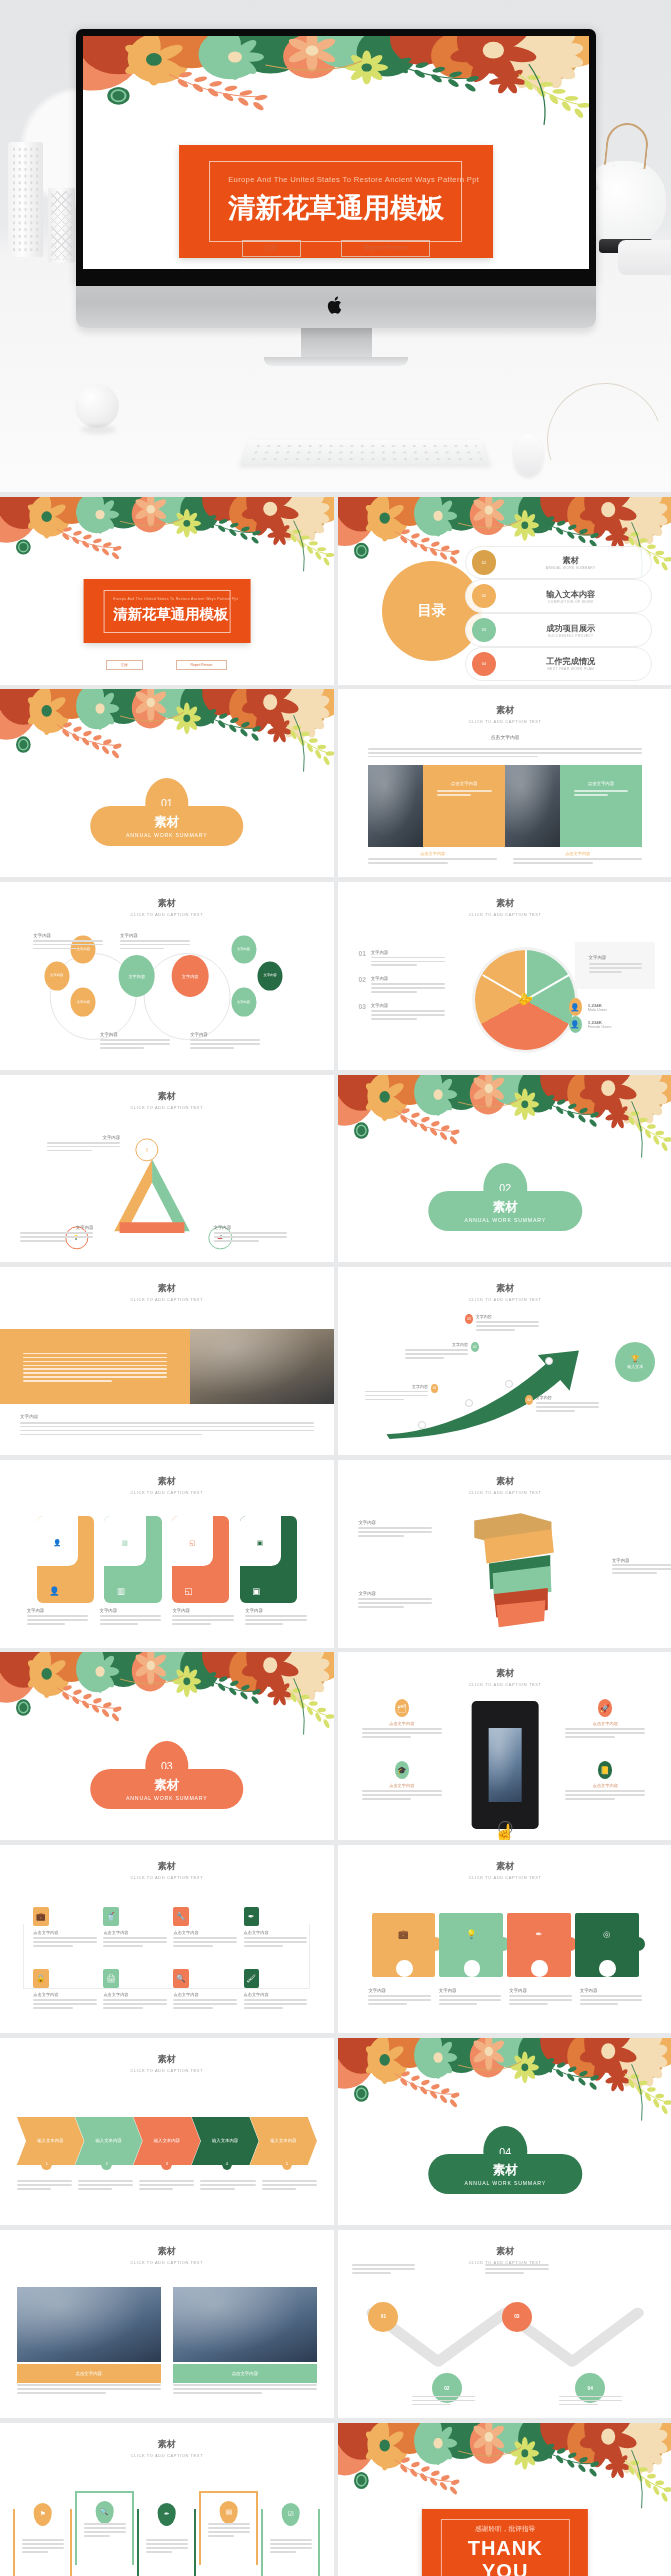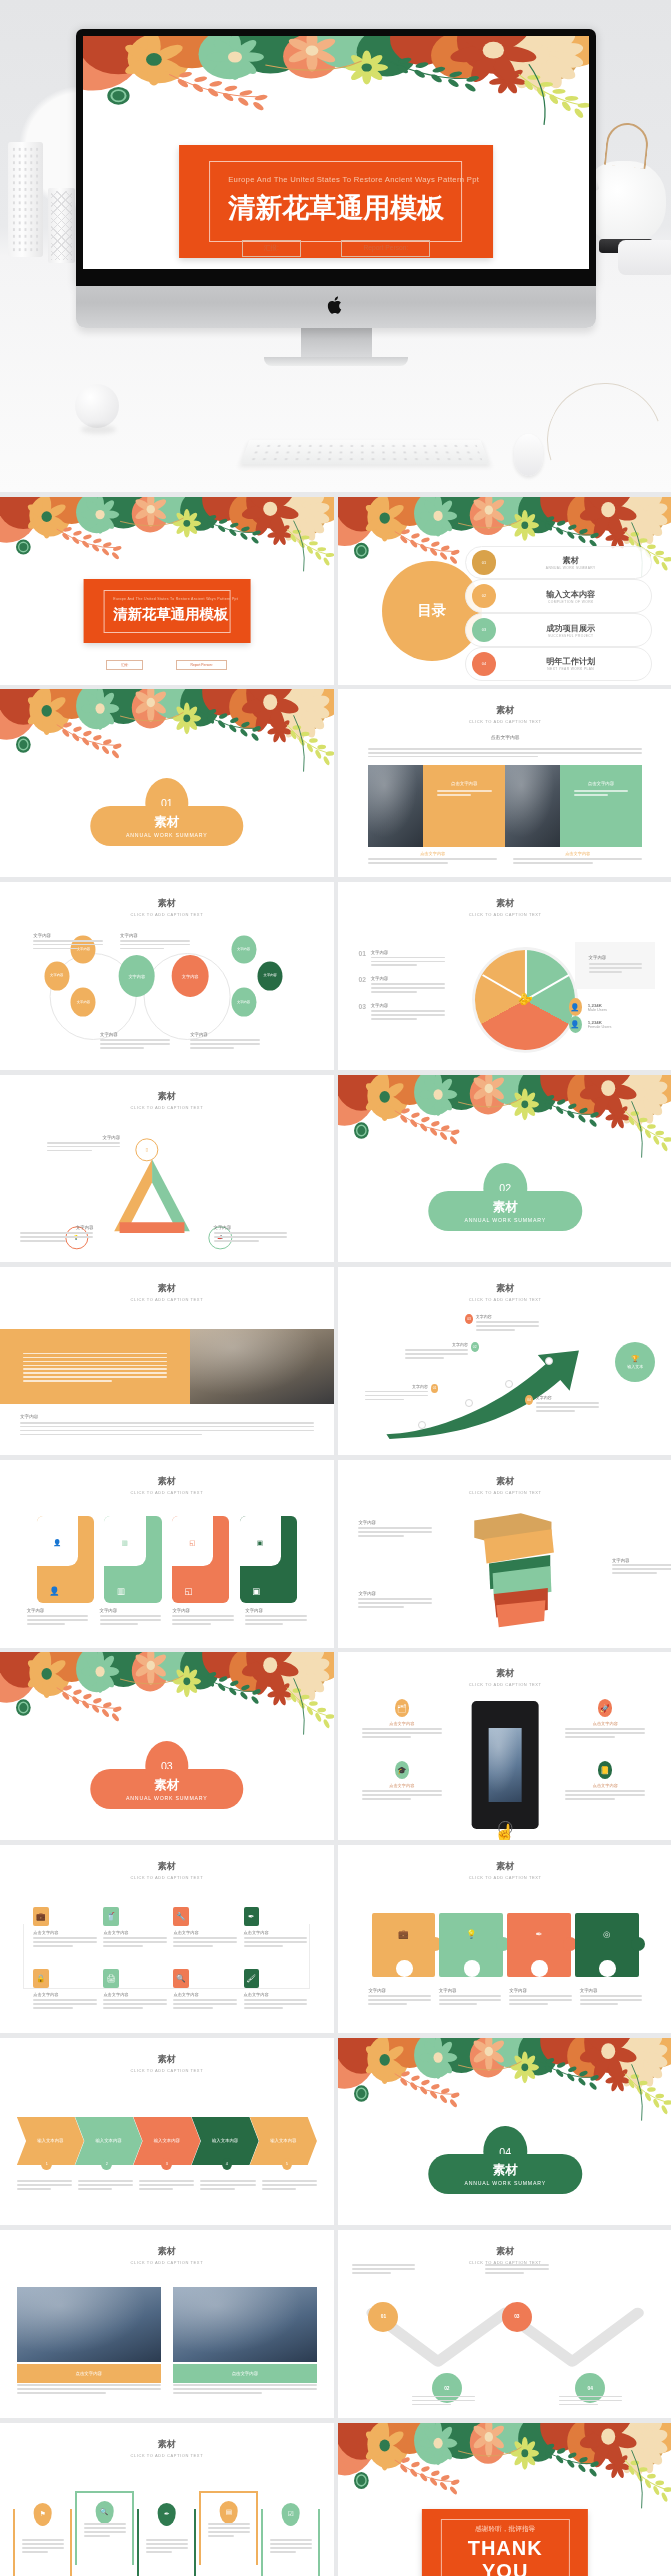--- a/index.html
+++ b/index.html
@@ -638,21 +638,21 @@
           <div class="toc-item">
             <div class="toc-badge" style="background: rgb(134, 201, 160); font-size: 3.8px;">03</div>
             <div class="toc-text">
               <span class="zh" style="font-size: 8.2px;">成功项目展示</span>
               <span class="en" style="font-size: 3.3px;">SUCCESSFUL PROJECT</span>
             </div>
           </div>
           <div class="toc-item">
             <div class="toc-badge" style="background: rgb(239, 122, 84); font-size: 3.8px;">04</div>
             <div class="toc-text">
-              <span class="zh" style="font-size: 8.2px;">明年工作计划</span>
+              <span class="zh" style="font-size: 8.2px;">工作完成情况</span>
               <span class="en" style="font-size: 3.3px;">NEXT YEAR WORK PLAN</span>
             </div>
           </div>
         </div>
       </div>
       <div class="cell">
         <div class="floral" style="height: 60%;">
           <svg viewBox="0 0 1000 300" preserveAspectRatio="none" xmlns="http://www.w3.org/2000/svg">
             <circle cx="20" cy="40" r="95" fill="#ef8a63"></circle>
             <circle cx="70" cy="15" r="80" fill="#c0472a"></circle>

